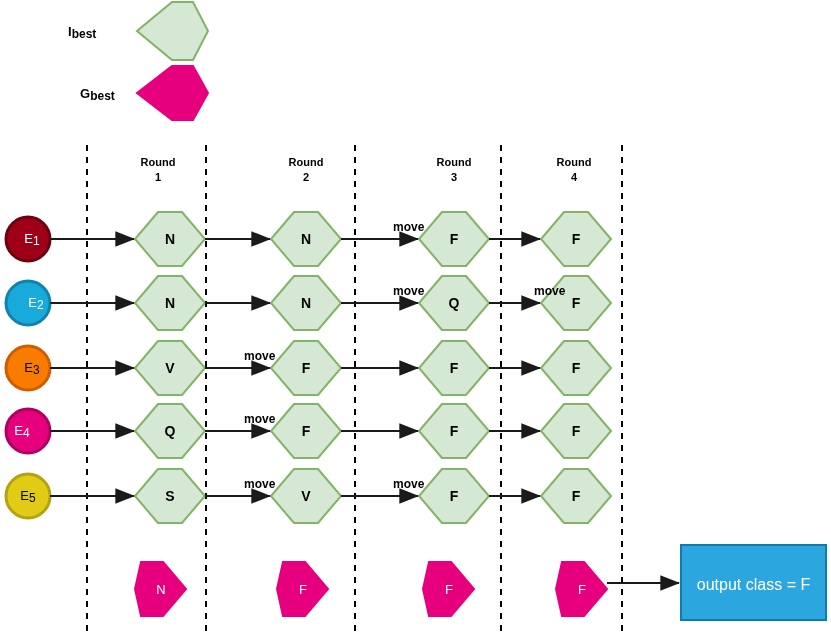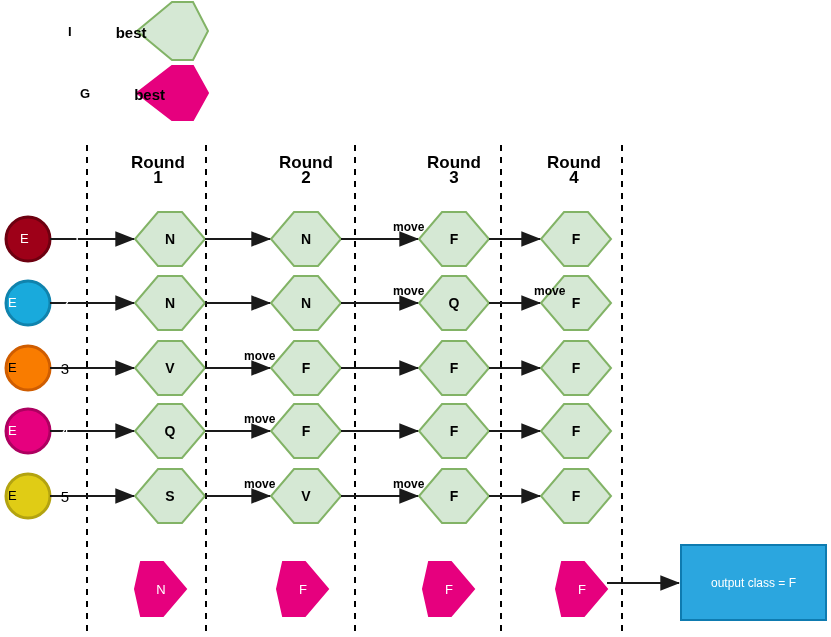--- a/index.html
+++ b/index.html
@@ -11,26 +11,26 @@
   }
   #stage{position:relative;width:831px;height:637px;}
   svg#canvas{position:absolute;left:0;top:0;width:831px;height:637px;}
   .lbl{
     position:absolute;
     font-weight:bold;
     color:#000;
     white-space:nowrap;
     font-size:13px;
   }
-  .sub{font-size:15px;vertical-align:-2px;font-weight:bold;margin-left:44px;}
+  .sub{font-size:12px;vertical-align:-2px;font-weight:bold;}
   .roundlbl{
     position:absolute;
     text-align:center;
     font-weight:bold;
-    font-size:17px;
+    font-size:11px;
     color:#000;
     line-height:15px;
     white-space:nowrap;
   }
   .movelbl{
     position:absolute;
     font-weight:bold;
     font-size:12px;
     color:#000;
     white-space:nowrap;
@@ -52,21 +52,21 @@
     white-space:nowrap;
   }
   .etxt{
     position:absolute;
     font-size:13px;
     text-align:center;
     white-space:nowrap;
   }
   .outtxt{
     position:absolute;
-    font-size:12px;
+    font-size:16px;
     color:#ffffff;
     text-align:center;
     white-space:nowrap;
   }
 </style>
 </head>
 <body>
 
 <div id="stage">
 
@@ -167,21 +167,21 @@
   </svg>
 
   <div class="lbl" style="left:68px;top:24px;"><span>I</span><span class="sub">best</span></div>
   <div class="lbl" style="left:80px;top:86px;"><span>G</span><span class="sub">best</span></div>
 
   <div class="roundlbl" style="left:110px;top:155px;width:96px;"><span>Round</span><br><span>1</span></div>
   <div class="roundlbl" style="left:258px;top:155px;width:96px;"><span>Round</span><br><span>2</span></div>
   <div class="roundlbl" style="left:406px;top:155px;width:96px;"><span>Round</span><br><span>3</span></div>
   <div class="roundlbl" style="left:526px;top:155px;width:96px;"><span>Round</span><br><span>4</span></div>
 
-  <div class="etxt" style="left:20px;top:231px;width:40px;color:#ffffff;"><span>E</span><span class="sub" style="font-weight:normal;">1</span></div>
+  <div class="etxt" style="left:12px;top:231px;width:40px;color:#ffffff;"><span>E</span><span class="sub" style="font-weight:normal;">1</span></div>
   <div class="etxt" style="left:8px;top:295px;width:56px;color:#ffffff;"><span>E</span><span class="sub" style="font-weight:normal;">2</span></div>
   <div class="etxt" style="left:8px;top:360px;width:48px;color:#000000;"><span>E</span><span class="sub" style="font-weight:normal;">3</span></div>
   <div class="etxt" style="left:8px;top:423px;width:28px;color:#ffffff;"><span>E</span><span class="sub" style="font-weight:normal;">4</span></div>
   <div class="etxt" style="left:8px;top:488px;width:40px;color:#000000;"><span>E</span><span class="sub" style="font-weight:normal;">5</span></div>
 
   <div class="nodetxt" style="left:140px;top:231px;width:60px;">N</div>
   <div class="nodetxt" style="left:276px;top:231px;width:60px;">N</div>
   <div class="nodetxt" style="left:424px;top:231px;width:60px;">F</div>
   <div class="nodetxt" style="left:546px;top:231px;width:60px;">F</div>
 

